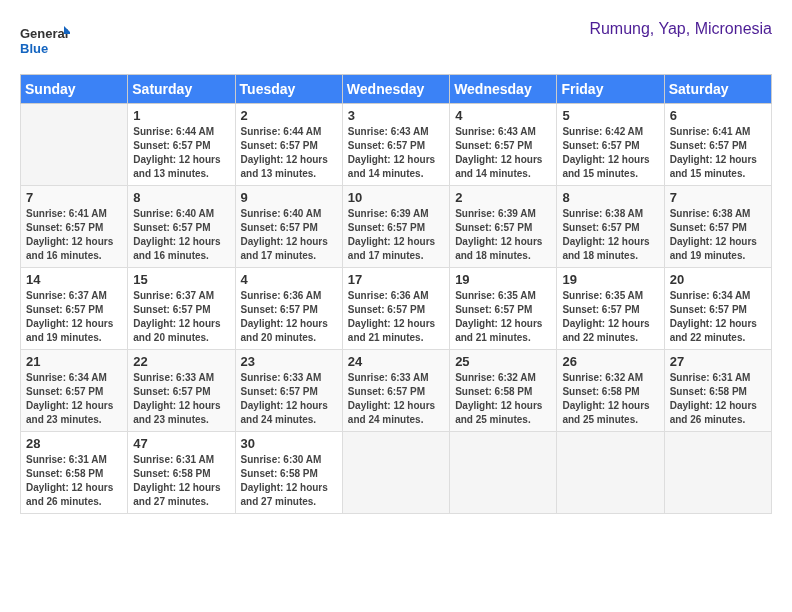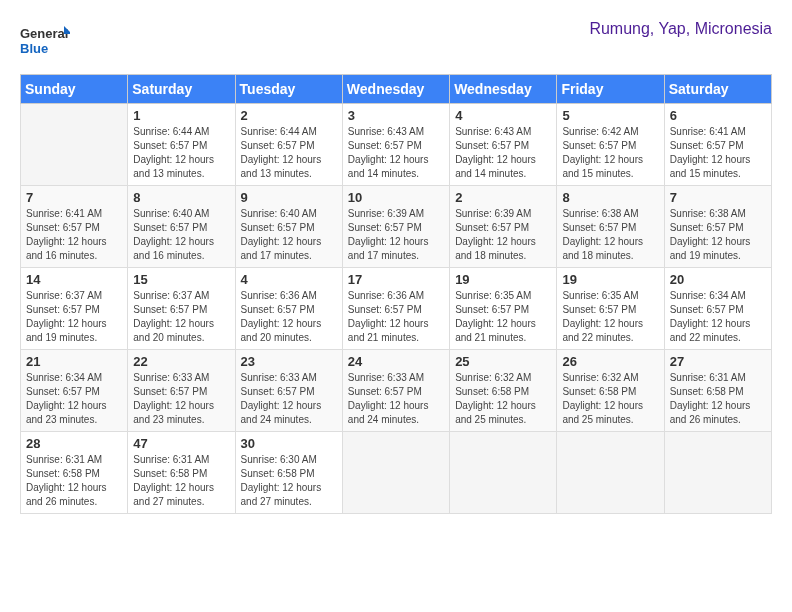--- a/index.html
+++ b/index.html
@@ -63,20 +63,21 @@
       font-size: 13px;
       font-weight: bold;
       color: #333;
       display: block;
       margin-bottom: 2px;
     }
     .day-info {
       font-size: 10px;
       line-height: 1.4;
       color: #444;
+      font-weight: bold;
     }
     td.empty {
       background: #f5f5f5 !important;
     }
   </style>
 </head>
 <body>
 
 <div class="header-area">
   <div class="logo">

